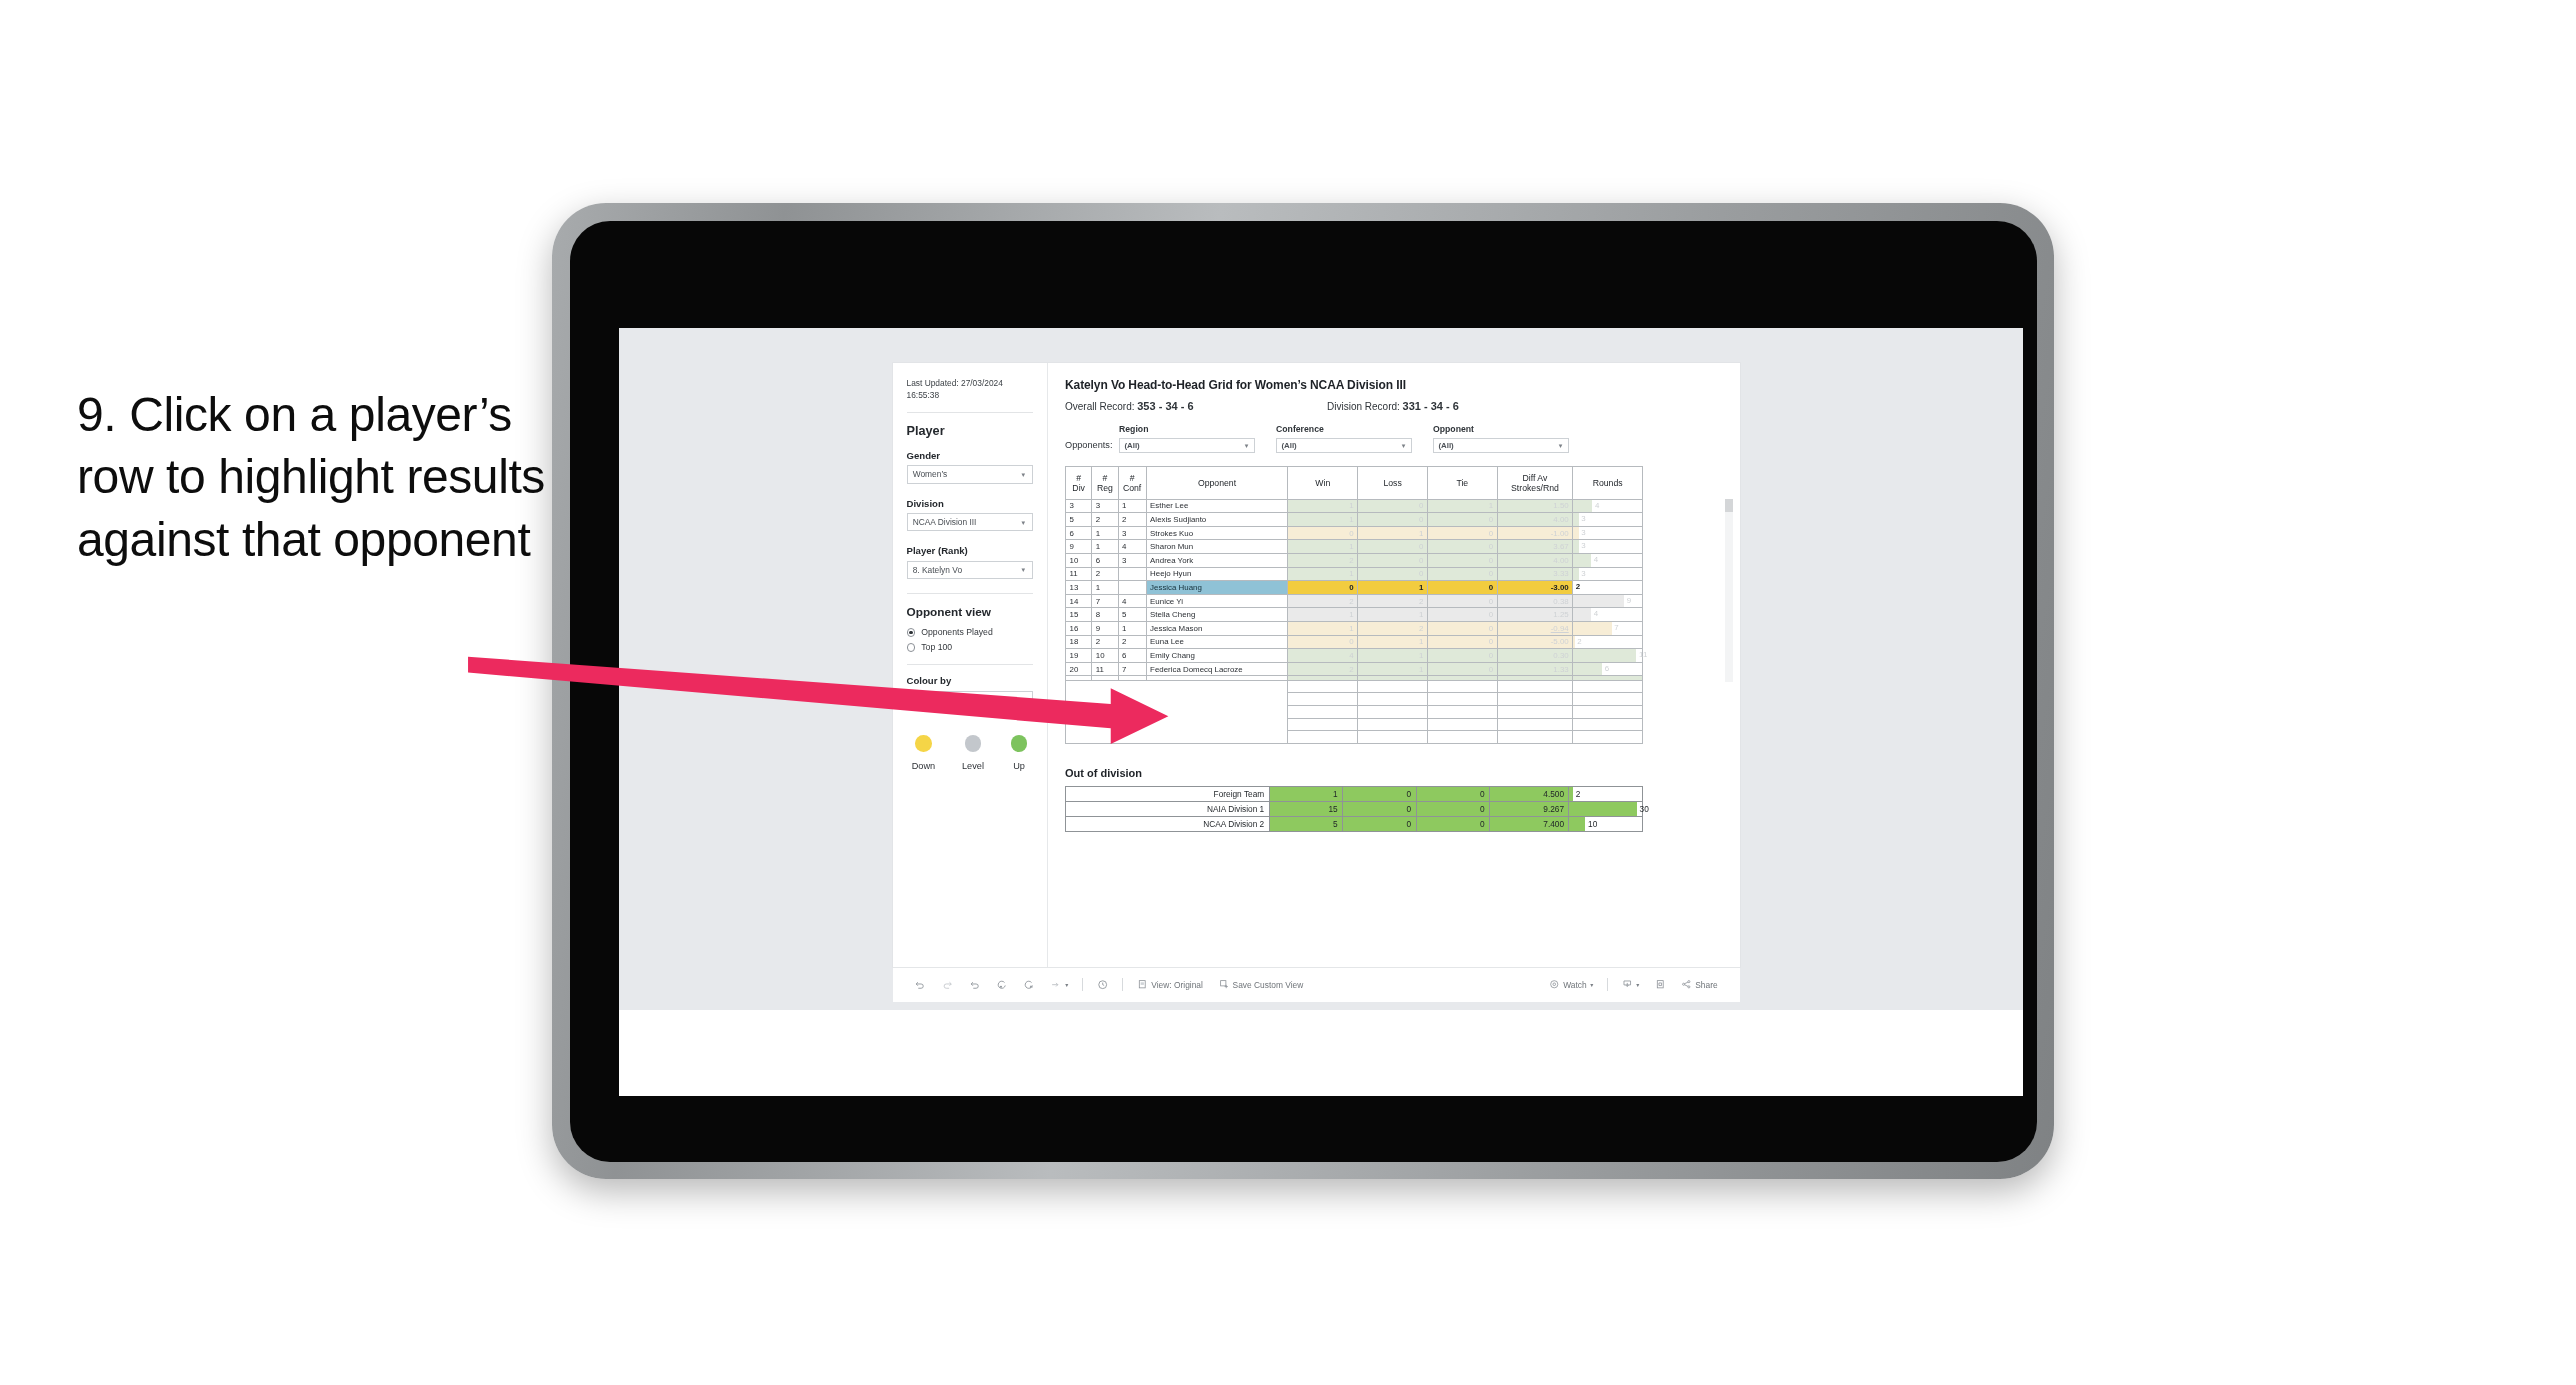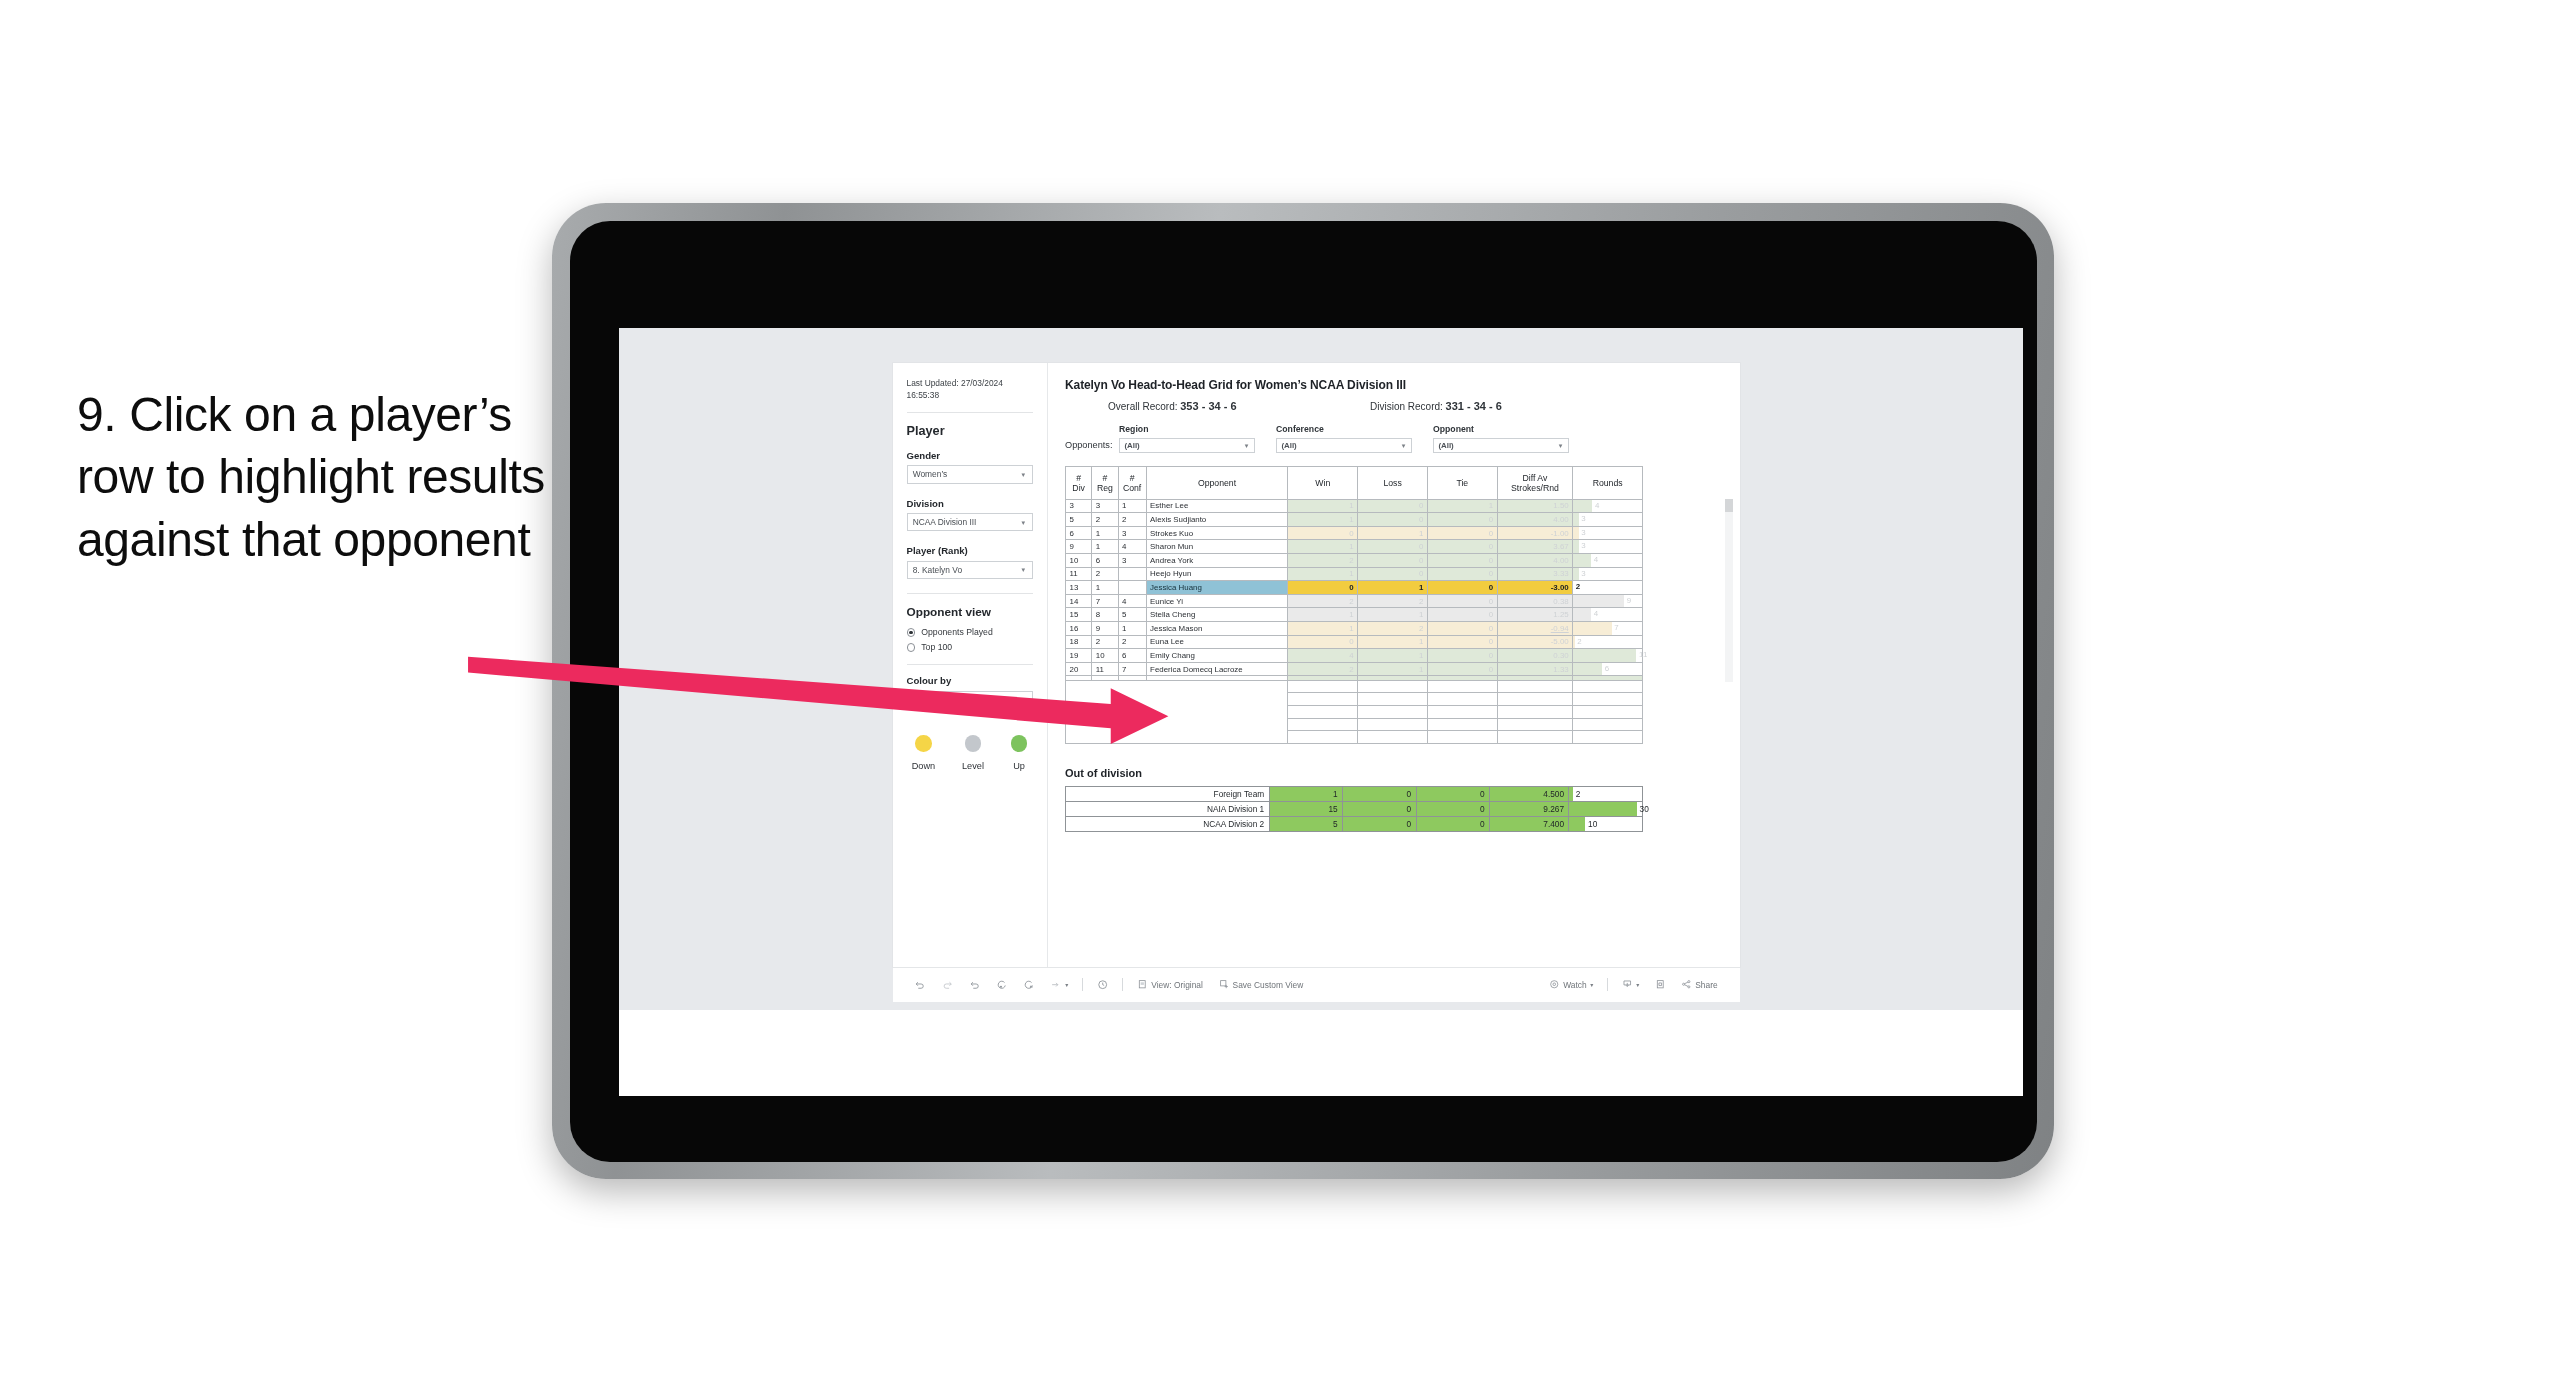--- a/index.html
+++ b/index.html
@@ -165,21 +165,21 @@
   }
   .legend { display: flex; justify-content: space-between; padding: 0 5.2px; margin-top: 26px; }
   .legend-col { display: flex; flex-direction: column; align-items: center; gap: 9.6px; }
   .dot { width: 16.6px; height: 16.6px; border-radius: 50%; }
   .legend-lab { font-size: 9.2px; color: #2d3136; }
 
   
   .main { flex: 1; padding: 15.7px 17.5px 0 17.5px; position: relative; }
   .title { font-size: 12px; font-weight: 600; color: #1e2227; letter-spacing: -0.1px; }
   .records { display: flex; margin-top: 7.9px; font-size: 10px; color: #2f3439; }
-  .rec-overall { width: 262px; margin-left: 43px; }
+  .rec-overall { width: 262px; }
   .records b { font-weight: 700; font-size: 11px; }
 
   .filters-row { display: flex; align-items: flex-end; gap: 0; margin-top: 12.2px; }
   .opp-label { font-size: 9.2px; color: #2f3439; width: 54px; padding-bottom: 3.5px; }
   .filt { width: 136px; margin-right: 21px; font-weight: bold; }
   .filt-lab { font-size: 8.7px; color: #2f3439; margin-bottom: 3.5px; }
   .filt-sel {
     height: 15.7px; border: 0.9px solid #cdd1d5; background: #fff;
     display: flex; align-items: center; justify-content: space-between;
     padding: 0 4.4px; font-size: 7.9px; color: #4d5258; cursor: pointer;

